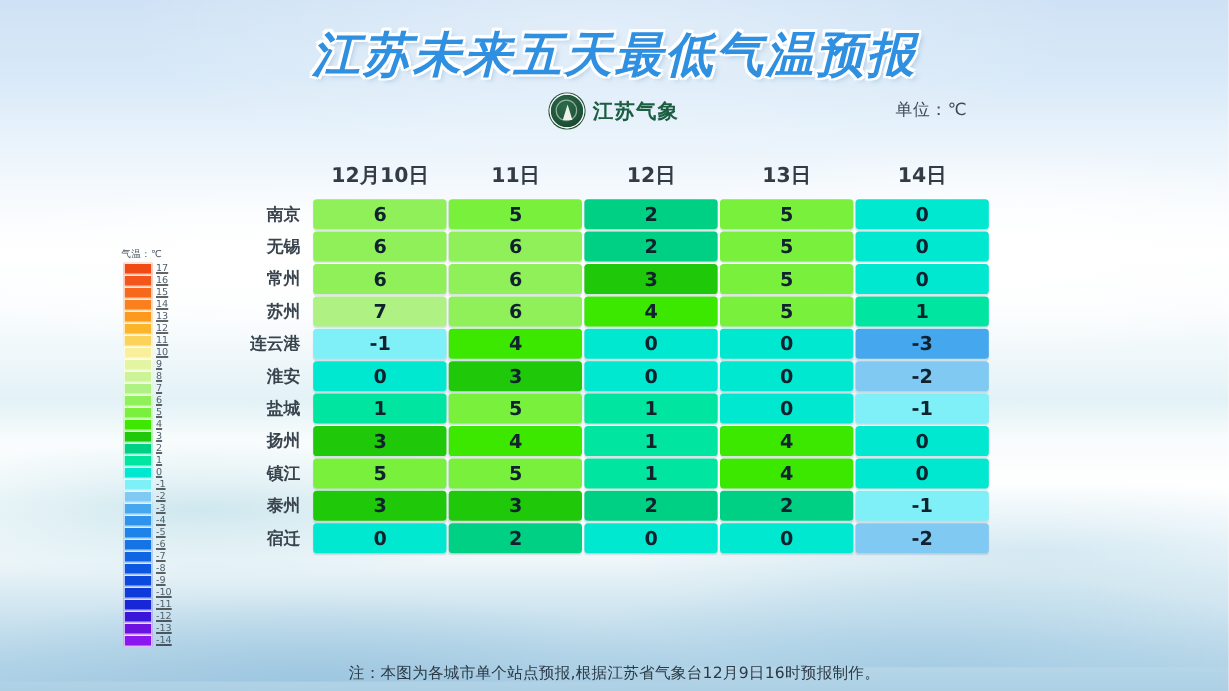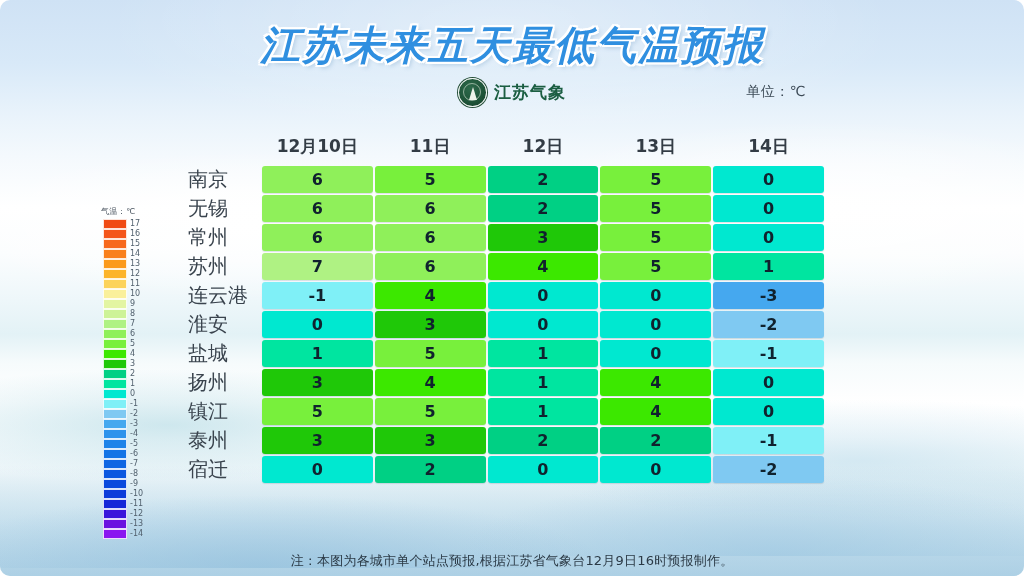--- a/index.html
+++ b/index.html
@@ -25,21 +25,20 @@
         #fbfdfe 44%,
         #eef7fa 52%,
         #e3f2f6 58%,
         #f6fbfc 63%,
         #ffffff 70%,
         #fbfdfe 76%,
         #e8f3f7 84%,
         #d6e9f2 92%,
         #c9e1ee 100%);
     overflow: hidden;
-    border-radius: 10px;
   }
 
   
   .wash { position: absolute; pointer-events: none; }
 
   .wash-a {
     left: -60px; top: 150px; width: 620px; height: 150px;
     background: radial-gradient(ellipse at 50% 50%, rgba(255,255,255,0.95) 0%, rgba(255,255,255,0.0) 70%);
   }
   .wash-b {
@@ -140,21 +139,21 @@
     font-size: 8px; color: #4a5560; letter-spacing: .3px;
     margin-bottom: 2px; white-space: nowrap;
     transform: translateX(-2px);
   }
   #legend-body { display: flex; }
   #legend-swatches { width: 24px; }
   .legend-swatch {
     width: 24px; height: 10px;
     border: 0.5px solid rgba(255,255,255,0.85);
   }
-  #legend-ticks { margin-left: 3px; }
+  #legend-ticks { margin-left: 3px; text-decoration: underline; }
   .legend-tick {
     height: 10px; line-height: 10px;
     font-size: 8px; color: #51606d;
     white-space: nowrap;
   }
 
   
   #table-wrap {
     position: absolute; left: 186px; top: 118px;
     width: 640px;
@@ -167,24 +166,24 @@
   }
   #forecast th.col-head {
     font-size: 17px; font-weight: bold; color: #333c45;
     padding: 3px 0 6px 0;
     text-align: center;
     width: 114px;
   }
   #forecast th.corner { width: 72px; }
   #forecast td.city {
     width: 72px;
-    text-align: left;
+    text-align: right;
     padding-right: 9px;
-    font-size: 20px;
-    font-weight: normal;
+    font-size: 14px;
+    font-weight: bold;
     color: #3a444e;
     white-space: nowrap;
   }
   #forecast td.val {
     width: 114px;
     height: 25px;
     text-align: center;
     font-size: 16px;
     font-weight: bold;
     color: #10222e;

